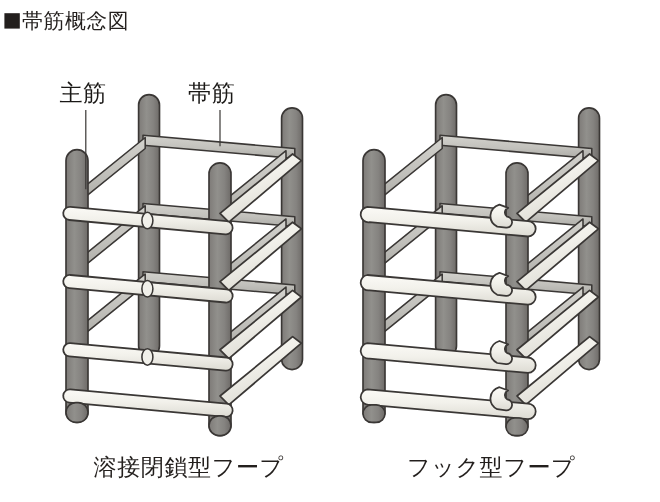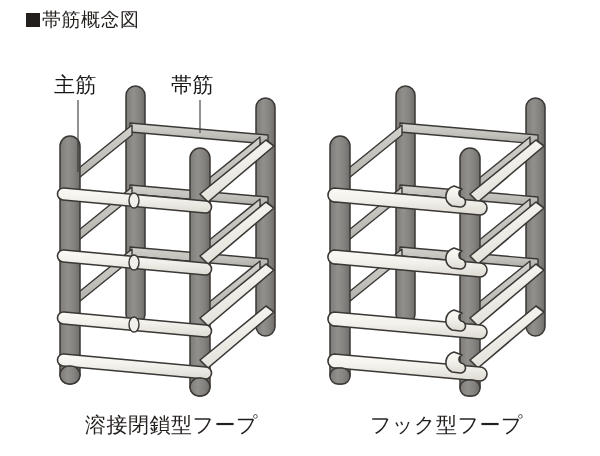--- a/index.html
+++ b/index.html
@@ -17,21 +17,21 @@
   }
   #page {
     position: absolute;
     left: 0; top: 0;
     width: 600px;
     height: 456px;
     background: #ffffff;
   }
   .title {
     position: absolute;
-    left: 26px;
+    left: 4px;
     top: 7px;
     font-size: 19px;
     line-height: 24px;
     color: #231f1d;
     letter-spacing: 0.5px;
     white-space: nowrap;
   }
   .title .bullet {
     display: inline-block;
     width: 14px;

